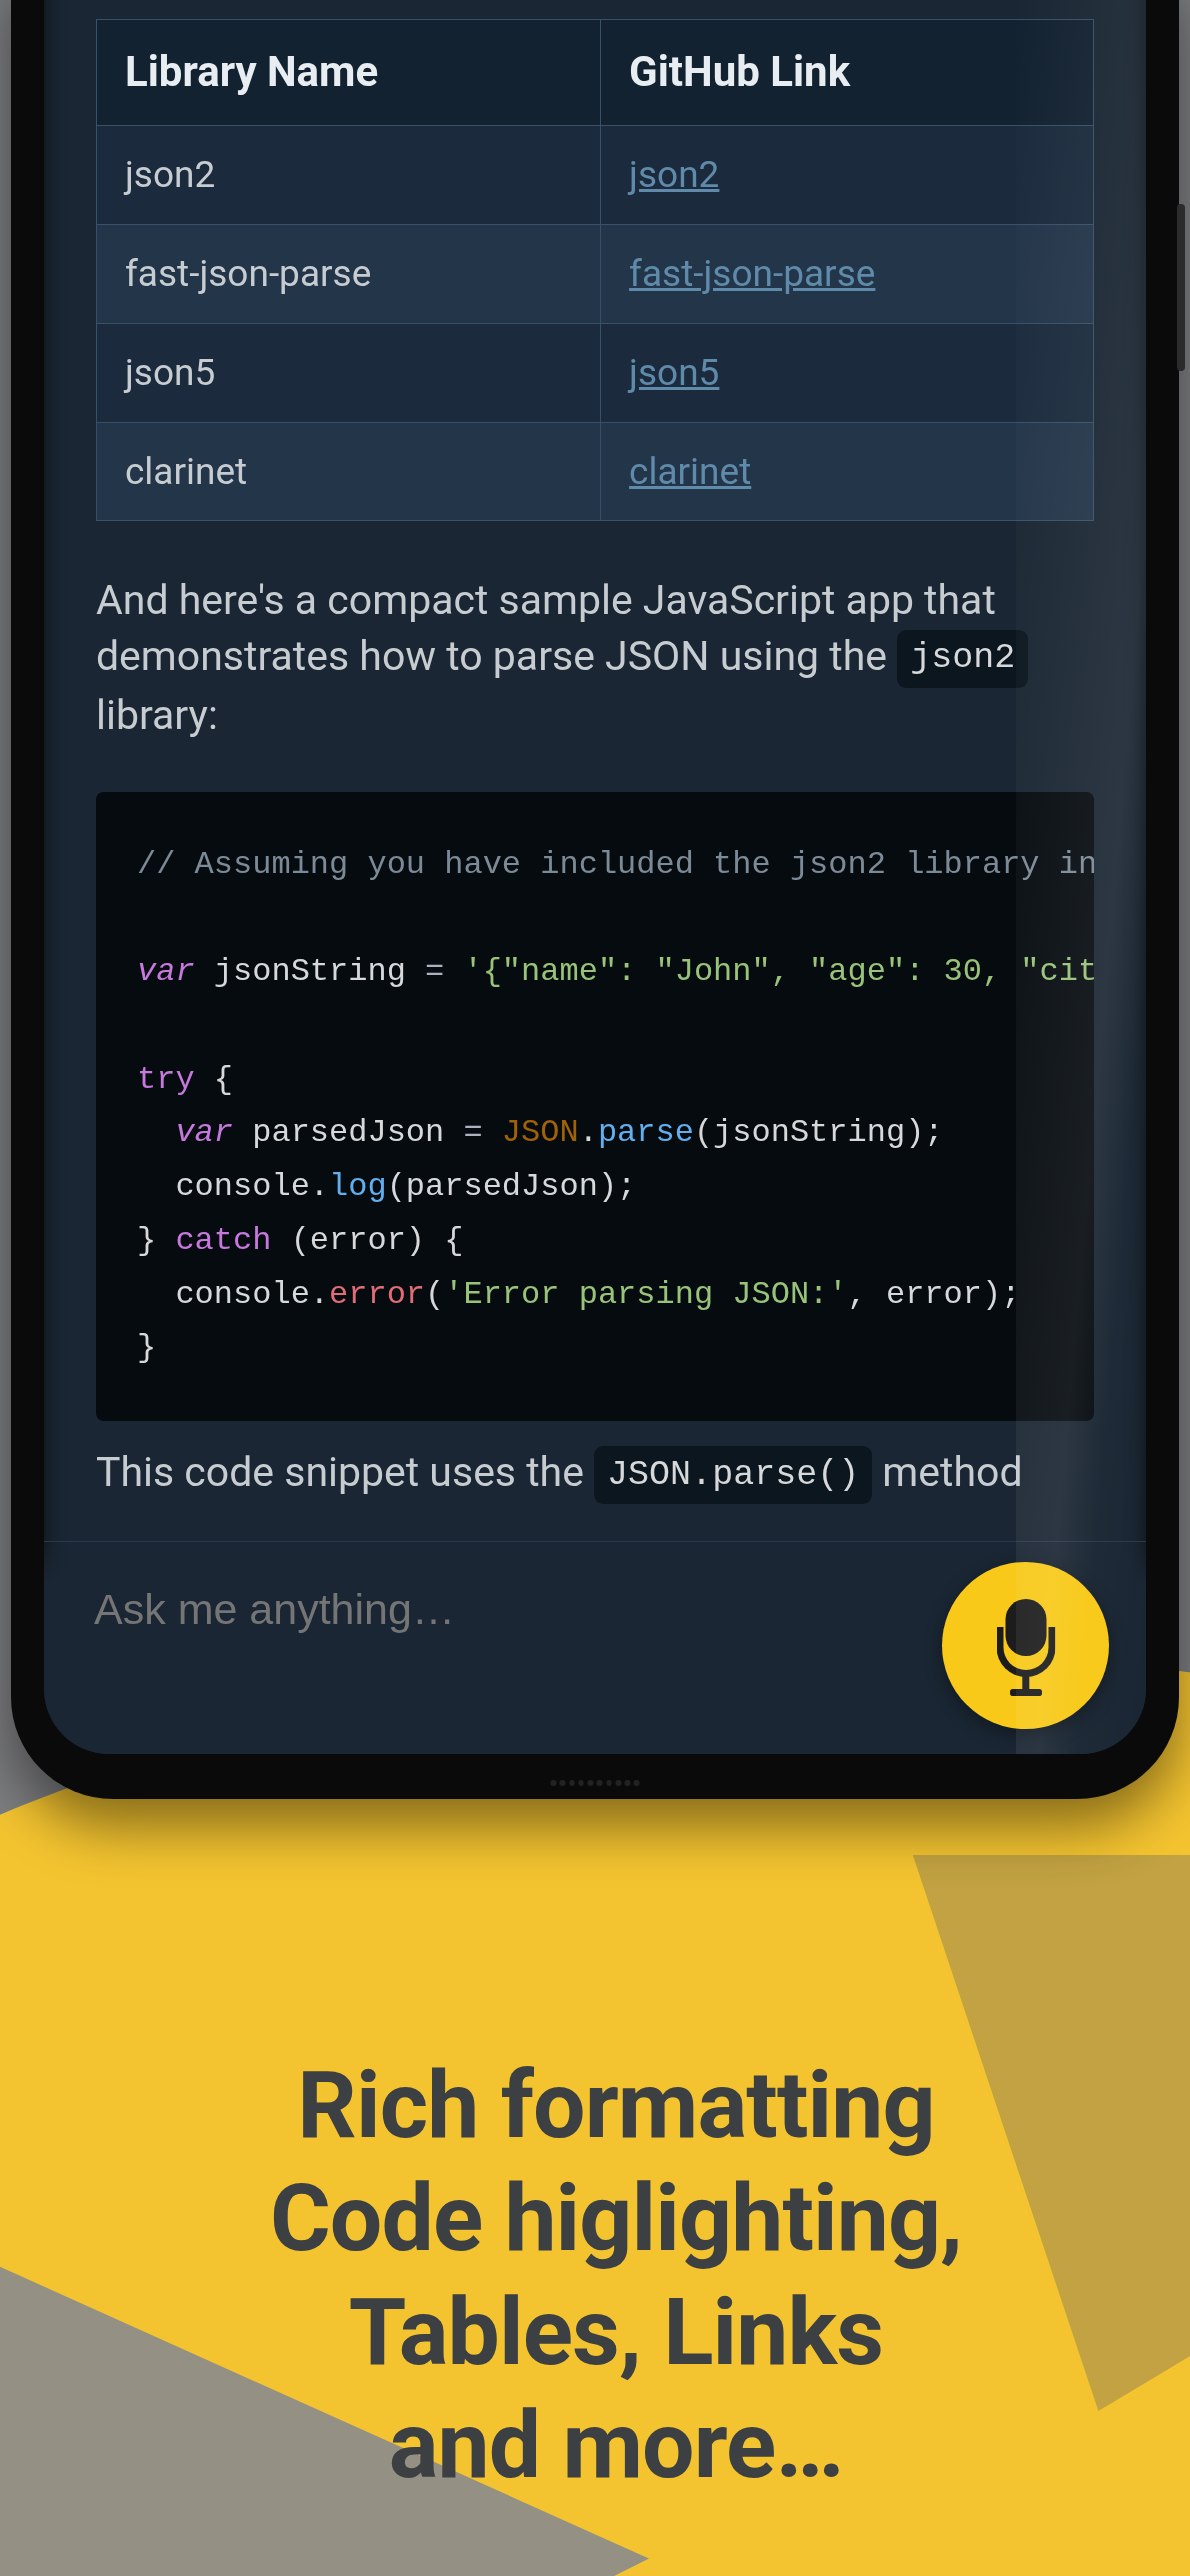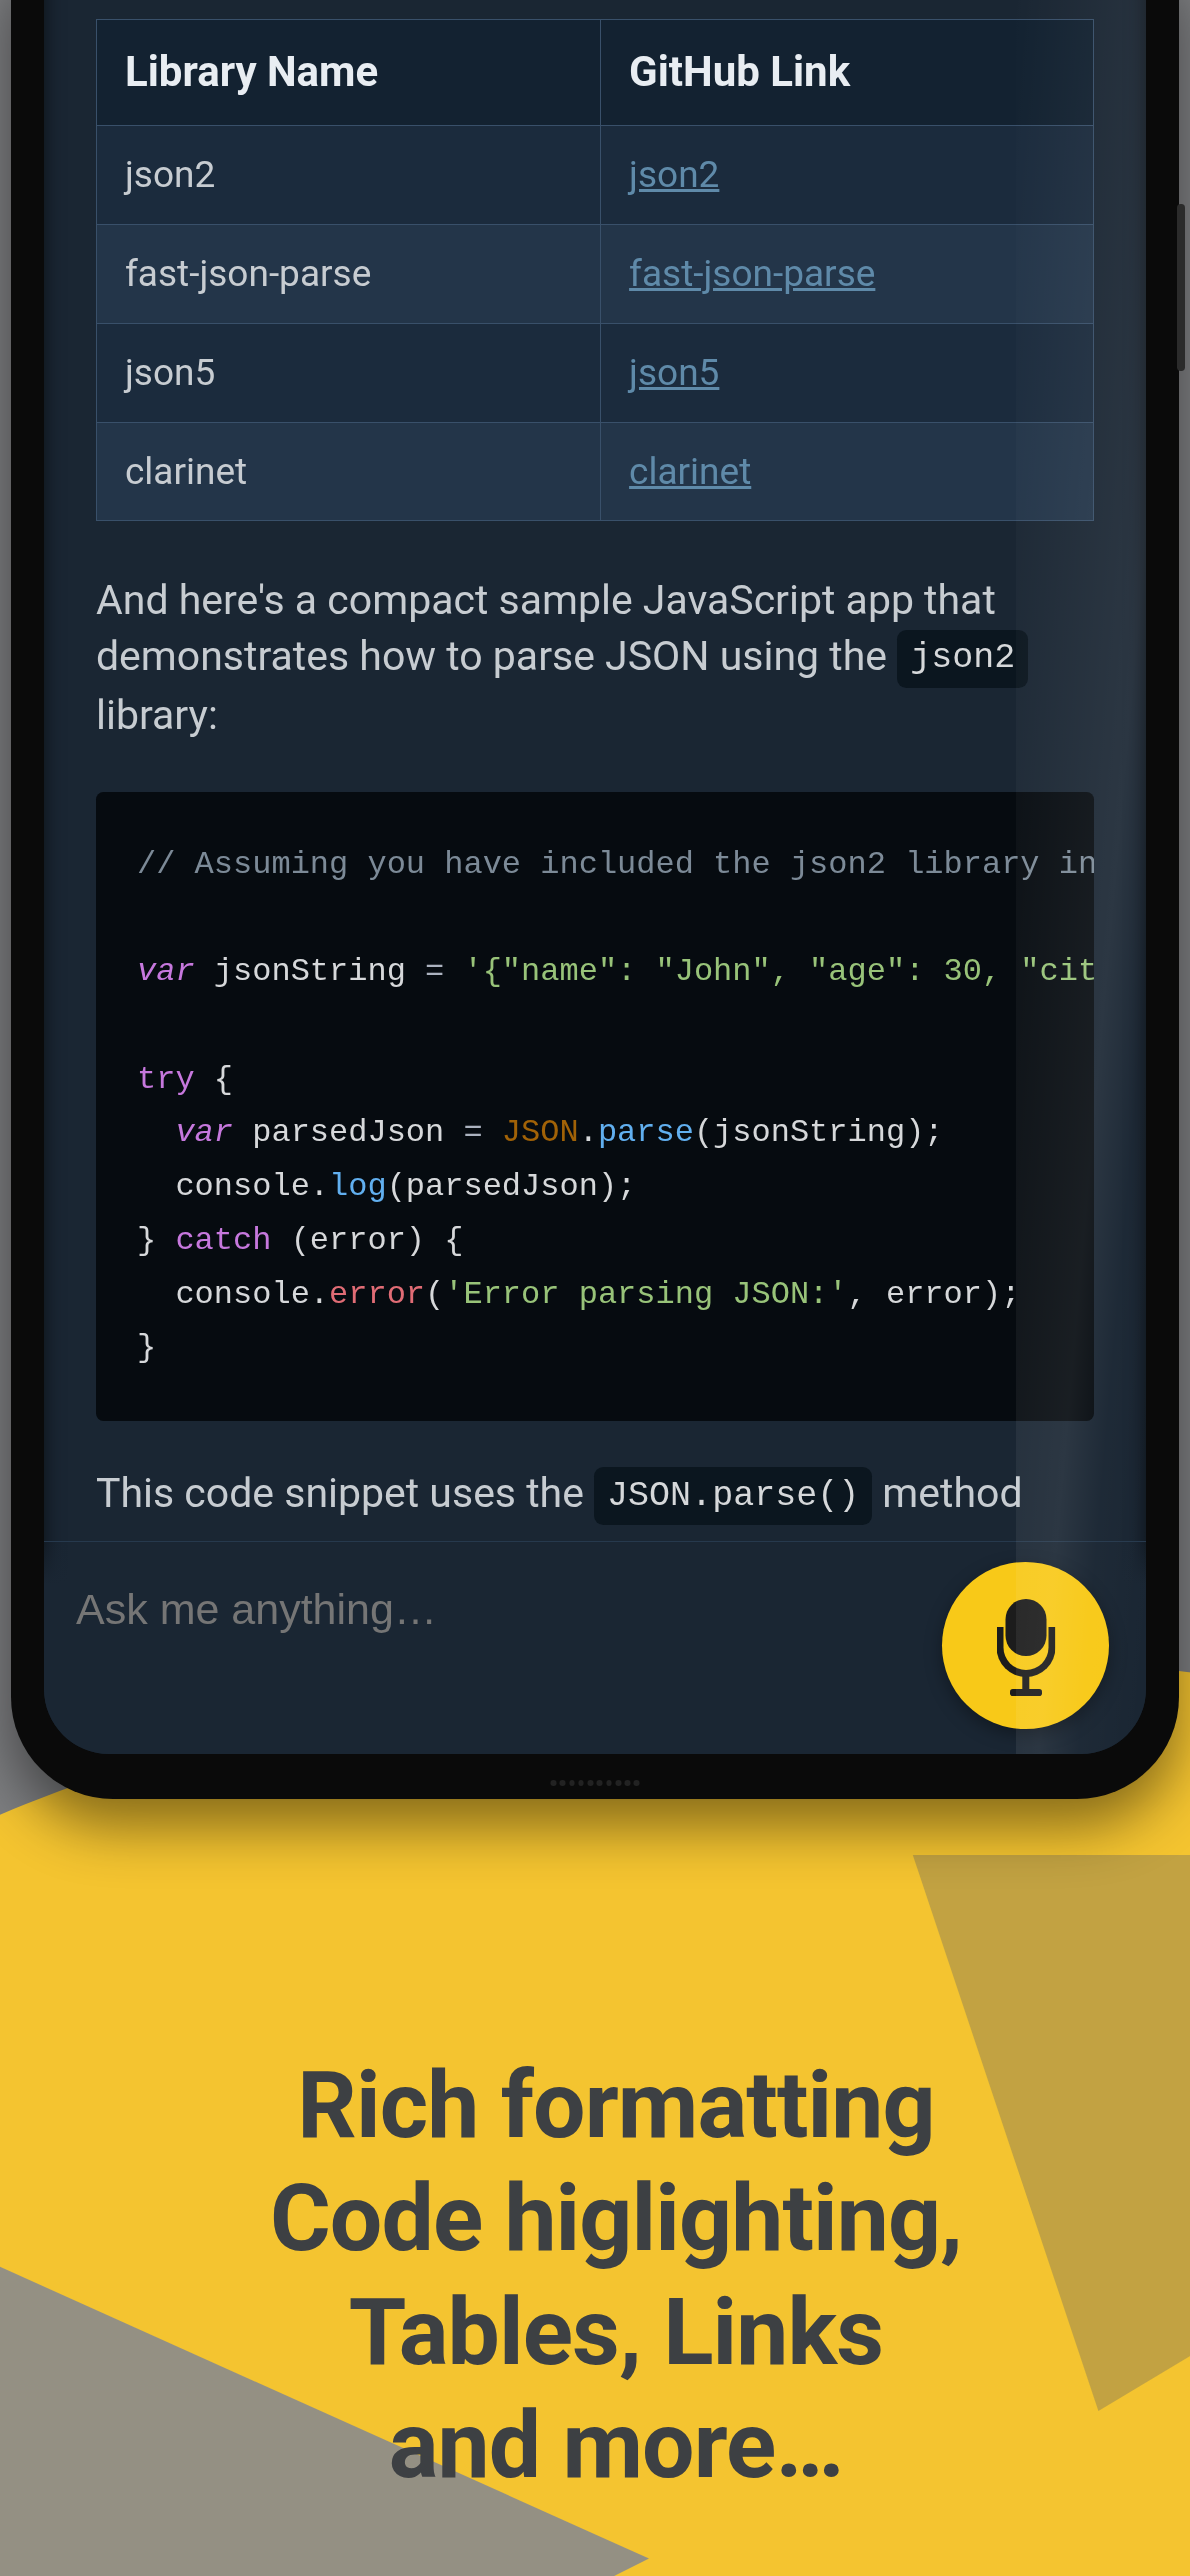--- a/index.html
+++ b/index.html
@@ -151,35 +151,35 @@
   .tok-keyword { color: #c678dd; font-style: italic; }
   .tok-keyword2 { color: #c678dd; }
   .tok-string { color: #98c379; }
   .tok-func { color: #61afef; }
   .tok-class { color: #a16207; }
   .tok-punct { color: #abb2bf; }
   .tok-err { color: #e06c75; }
 
   
   .para2 {
-    margin-top: 45px;
+    margin-top: 24px;
     font-size: 41px;
     color: #c7ccd1;
   }
 
   
   .input-bar {
     position: absolute;
     left: 0; right: 0; bottom: 0;
     height: 213px;
     background: linear-gradient(to bottom, rgba(26,38,51,0) 0%, #1a2633 20%);
     border-top: 0.9px solid #26394d;
     display: flex;
     align-items: flex-start;
-    padding: 43px 52px 0 32px;
+    padding: 43px 52px 0 50px;
   }
   .input-field {
     flex: 1;
     color: #6e7a86;
     font-size: 43px;
     background: transparent;
     border: none;
     outline: none;
   }
   .mic-button {

